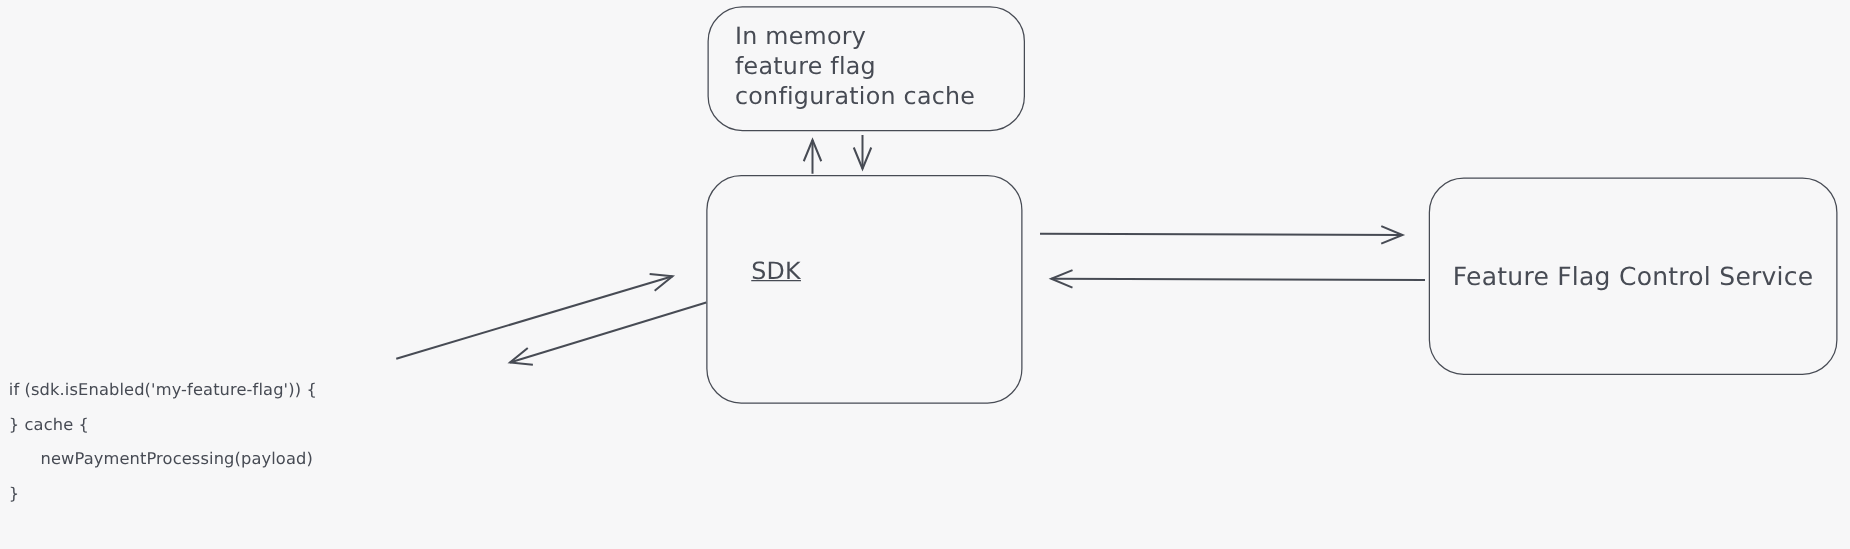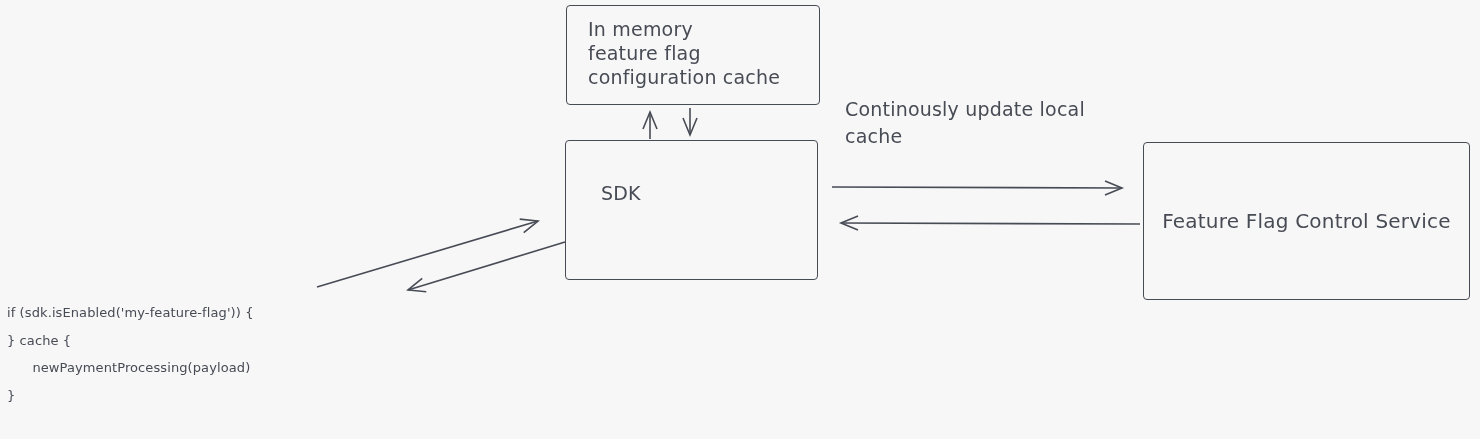--- a/index.html
+++ b/index.html
@@ -18,38 +18,39 @@
   }
   .arrow-layer {
     position: absolute;
     left: 0; top: 0;
     width: 1480px; height: 439px;
     pointer-events: none;
   }
   .node {
     position: absolute;
     border: 1.6px solid #474b54;
-    border-radius: 4px;
+    border-radius: 28px;
     background: transparent;
   }
   .node-label {
     white-space: pre-line;
     font-size: 19px;
     line-height: 24px;
     letter-spacing: 0.2px;
   }
   .cache-node {
     left: 566px; top: 5px;
     width: 254px; height: 100px;
     padding: 11px 0 0 21px;
   }
   .sdk-node {
     left: 565px; top: 140px;
-    width: 253px; height: 140px;
-    padding: 40px 0 0 35px;
+    width: 253px; height: 183px;
+    padding: 64px 0 0 35px;
+    text-decoration: underline;
   }
   .service-node {
     left: 1143px; top: 142px;
     width: 327px; height: 158px;
     display: flex;
     align-items: center;
     justify-content: center;
   }
   .service-node .node-label {
     font-size: 20px;
@@ -102,22 +103,20 @@
   </div>
 
   <div class="node sdk-node">
     <div class="node-label">SDK</div>
   </div>
 
   <div class="node service-node">
     <div class="node-label">Feature Flag Control Service</div>
   </div>
 
-  <div class="edge-label">Continously update local
-cache</div>
 
   <div class="code-block">
     <div class="code-line">if (sdk.isEnabled('my-feature-flag')) {</div>
     <div class="code-line">} cache {</div>
     <div class="code-line">      newPaymentProcessing(payload)</div>
     <div class="code-line">}</div>
   </div>
 
 </div>
 

